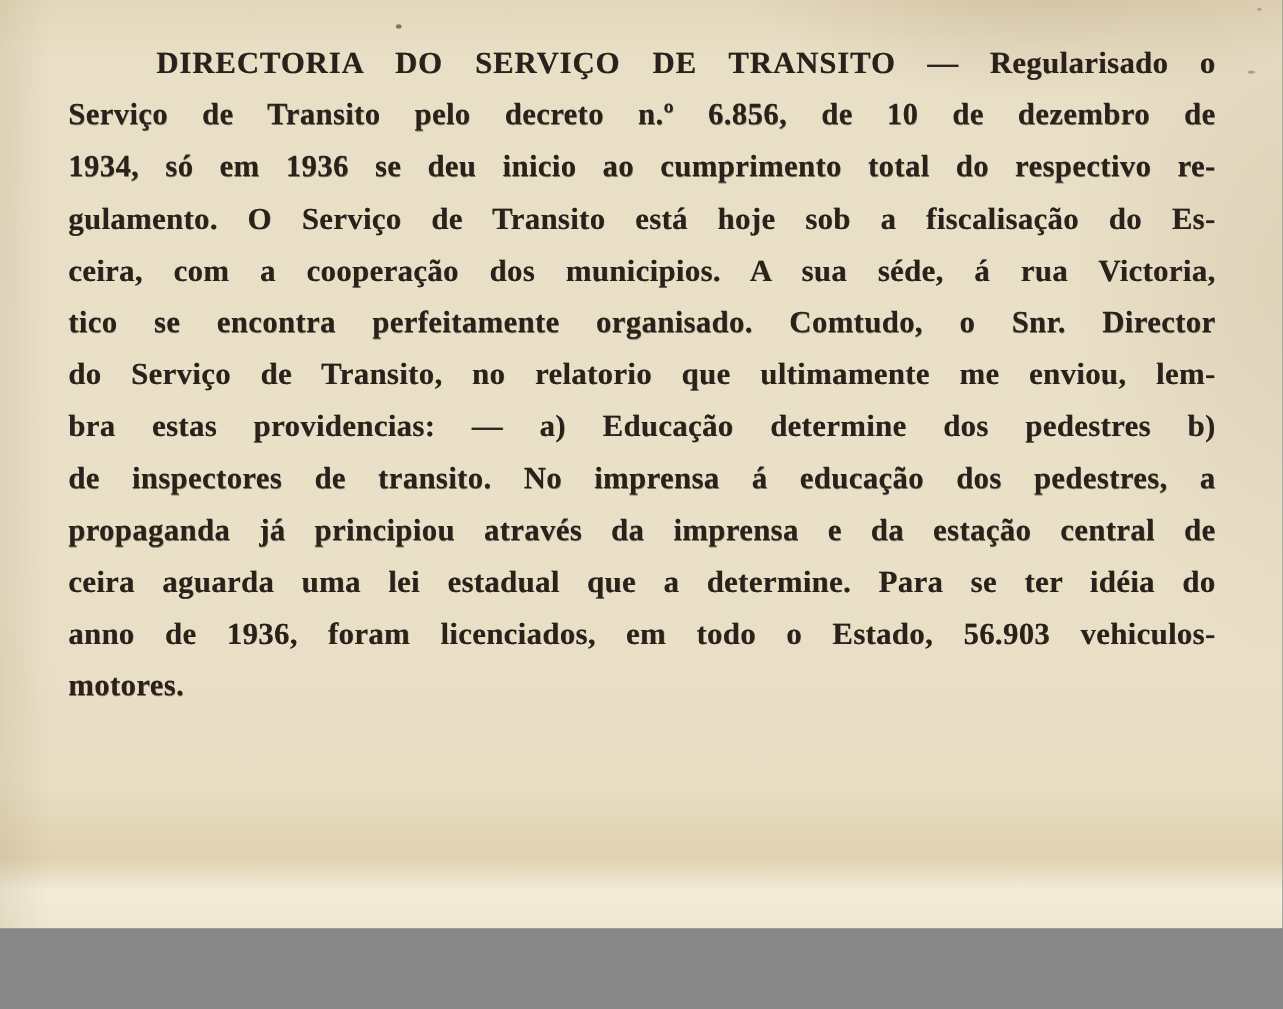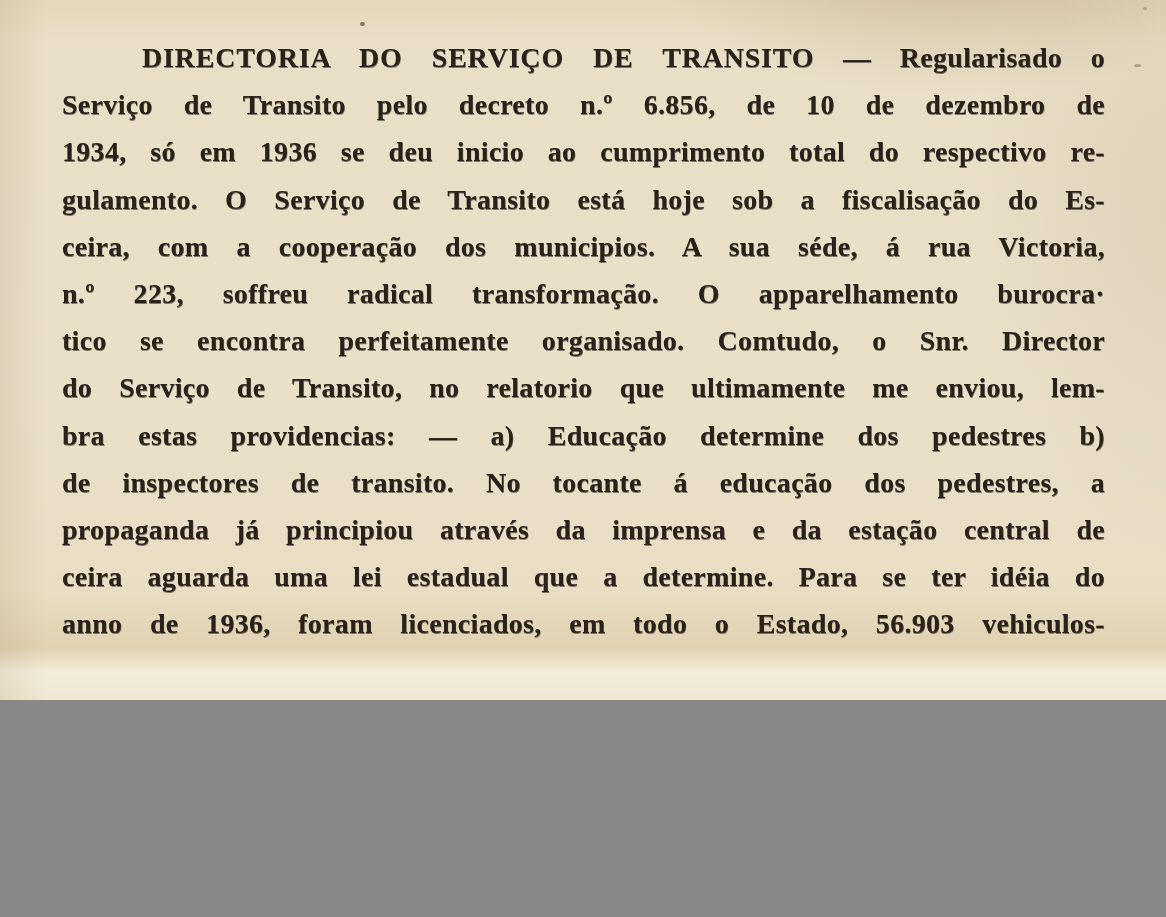--- a/index.html
+++ b/index.html
@@ -1,20 +1,20 @@
 <!DOCTYPE html>
 <html><head>
 <meta charset="utf-8">
 <style>
   html, body { margin: 0; padding: 0; background: #888; }
 
   .page {
     position: relative;
     width: 1166px;
-    height: 700px;
+    height: 844px;
     overflow: hidden;
     font-family: "Liberation Serif", serif;
     font-weight: 700;
     color: #29211a;
     background:
       radial-gradient(ellipse 420px 180px at 82% -4%, rgba(125, 98, 58, 0.20), rgba(125,98,58,0) 70%),
       radial-gradient(ellipse 300px 500px at 101% 30%, rgba(125, 98, 58, 0.10), rgba(125,98,58,0) 70%),
       linear-gradient(90deg, rgba(115, 92, 52, 0.10) 0%, rgba(115,92,52,0) 4%),
       linear-gradient(180deg,
         #e4d7ba 0%,
@@ -71,27 +71,27 @@
 </head>
 <body>
 
 <div class="page">
   <div class="textblock">
     <div class="line indent"><span class="title-caps">DIRECTORIA DO SERVIÇO DE TRANSITO</span> <span>— Regularisado o</span></div>
     <div class="line">Serviço de Transito pelo decreto n.º 6.856, de 10 de dezembro de</div>
     <div class="line">1934, só em 1936 se deu inicio ao cumprimento total do respectivo re-</div>
     <div class="line">gulamento. O Serviço de Transito está hoje sob a fiscalisação do Es-</div>
     <div class="line">ceira, com a cooperação dos municipios. A sua séde, á rua Victoria,</div>
-    <div class="line">n.º 223, soffreu radical transformação. O apparelhamento burocra·</div>
     <div class="line">tico se encontra perfeitamente organisado. Comtudo, o Snr. Director</div>
     <div class="line">do Serviço de Transito, no relatorio que ultimamente me enviou, lem-</div>
     <div class="line">bra estas providencias: — a) Educação determine dos pedestres b)</div>
-    <div class="line">de inspectores de transito. No tocante á educação dos pedestres, a</div>
+    <div class="line">de inspectores de transito. No imprensa á educação dos pedestres, a</div>
     <div class="line">propaganda já principiou através da imprensa e da estação central de</div>
     <div class="line">ceira aguarda uma lei estadual que a determine. Para se ter idéia do</div>
     <div class="line">anno de 1936, foram licenciados, em todo o Estado, 56.903 vehiculos-</div>
+    <div class="line last">motores.</div>
   </div>
 
   <div class="speck s1"></div>
   <div class="speck s2"></div>
   <div class="speck s3"></div>
   <div class="crease"></div>
 </div>
 
 </body></html>

